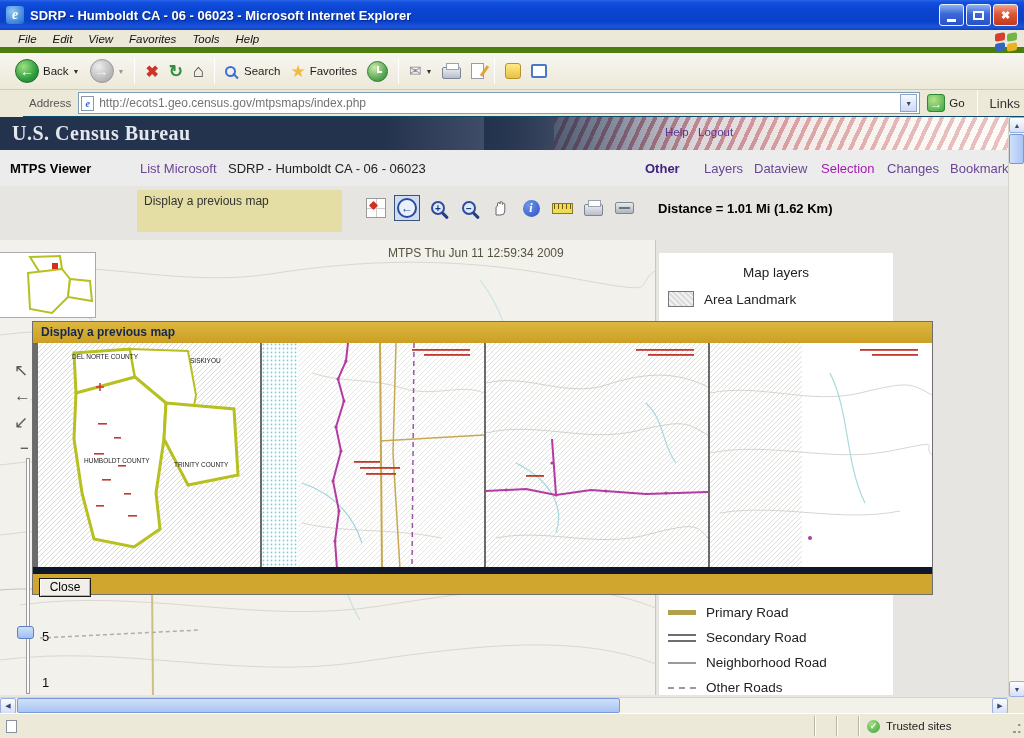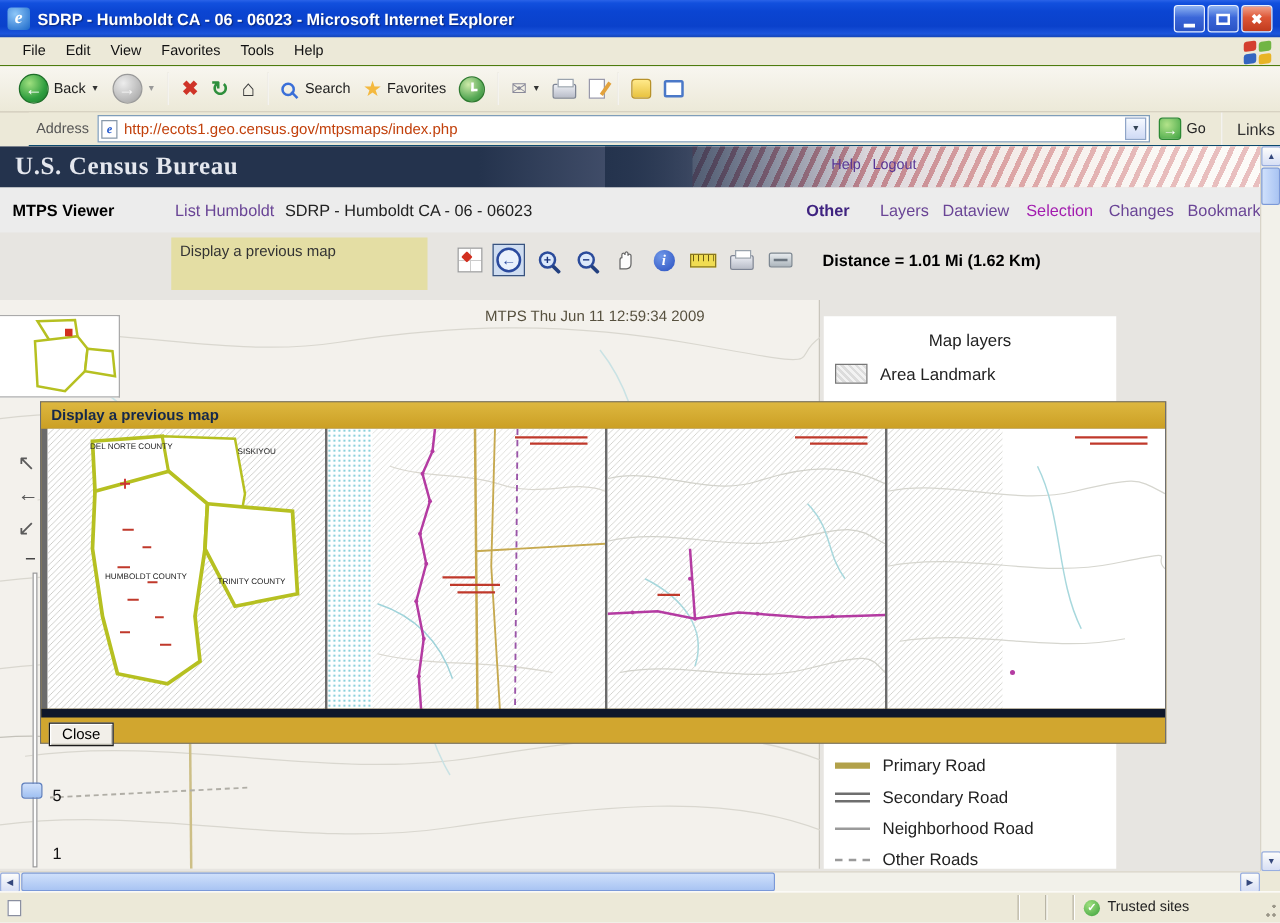--- a/index.html
+++ b/index.html
@@ -20,21 +20,21 @@
   .win-btns { display:flex; gap:2px; }
   .win-btn { width:25px; height:22px; border-radius:3px; border:1px solid #e8f0ff;
     display:flex; align-items:center; justify-content:center; color:#fff; font-size:11px; font-weight:bold; }
   .win-btn.min, .win-btn.max { background:linear-gradient(180deg,#8db3f2,#3b67d9 45%,#2a53c5); }
   .win-btn.close { background:linear-gradient(180deg,#f2a38c,#dd5636 45%,#c03a1d); }
   .glyph-min { width:9px; height:3px; background:#fff; margin-top:10px; }
   .glyph-max { width:11px; height:9px; border:2px solid #fff; }
 
   
   .menubar { position:absolute; left:0; top:30px; width:1024px; height:23px; background:#ece9d8;
-    border-bottom:1px solid #4d7c0f; display:flex; align-items:center; padding-left:10px; }
+    border-bottom:6px solid #4d7c0f; display:flex; align-items:center; padding-left:10px;font-style:italic; }
   .menu-item { font-size:11.5px; color:#111; padding:3px 8px; }
   .throbber { position:absolute; right:5px; top:1px; width:26px; height:21px;
     display:grid; grid-template-columns:1fr 1fr; grid-template-rows:1fr 1fr; gap:2px; padding:2px; }
   .throbber i { display:block; border-radius:2px; transform:skewY(-8deg); }
   .tq1{background:#d43f2f} .tq2{background:#71b544} .tq3{background:#3465c0} .tq4{background:#e8b426}
 
   
   .ietoolbar { position:absolute; left:0; top:53px; width:1024px; height:37px;
     background:linear-gradient(180deg,#f8f6f0,#ece9d8); border-bottom:1px solid #cfcaba;
     display:flex; align-items:center; padding-left:10px; }
@@ -69,21 +69,21 @@
 
   
   .addressbar { position:absolute; left:0; top:90px; width:1024px; height:27px; background:#ece9d8;
     border-bottom:1px solid #0c4a6e; display:flex; align-items:center; padding:0 6px; gap:7px;margin-left:23px; }
   .addr-label { font-size:11.5px; color:#555; }
   .addr-input { width:842px; height:22px; background:#fff; border:1px solid #7f9db9;
     display:flex; align-items:center; padding:0 2px; gap:5px; }
   .pgico { width:13px; height:15px; background:#fff; border:1px solid #8899aa; color:#2a5fd0;
     font-family:"Liberation Serif",serif; font-style:italic; font-weight:bold; font-size:10px;
     line-height:13px; text-align:center; }
-  .addr-url { font-size:12px; color:#c2410c; flex:1; white-space:nowrap; overflow:hidden; }
+  .addr-url { font-size:12px; color:#737373; flex:1; white-space:nowrap; overflow:hidden; }
   .addr-dd { width:17px; height:18px; background:linear-gradient(#f5f9ff,#cfdaf5); border:1px solid #8fa5c8;
     display:flex; align-items:center; justify-content:center; font-size:7px; color:#345; }
   .go-btn { display:flex; align-items:center; gap:4px; font-size:11.5px; color:#222; }
   .go-ico { width:18px; height:18px; border-radius:3px; color:#fff; font-weight:bold; font-size:12px;
     text-align:center; line-height:18px; background:radial-gradient(circle at 35% 30%,#b3e38a,#3fa443); border:1px solid #2d8a34; }
   .links-lbl { display:flex; align-items:flex-start; gap:4px; font-size:13px; color:#333; }
   .chev { color:#39598f; font-weight:bold; }
 
   
   #page { position:absolute; left:0; top:117px; width:1008px; height:580px; background:#e7e5e1; overflow:hidden; }
@@ -324,21 +324,21 @@
     <div class="census-header">
       <div class="flag-stripes"></div>
       <div class="flag-fade"></div>
       <span class="census-title">U.S. Census Bureau</span>
       <span class="hdr-link hdr-help">Help</span>
       <span class="hdr-link hdr-logout">Logout</span>
     </div>
 
     <div class="viewer-bar">
       <span class="vb-app">MTPS Viewer</span>
-      <span class="vb-list">List Humboldt</span>
+      <span class="vb-list">List Microsoft</span>
       <span class="vb-ctx">SDRP - Humboldt CA - 06 - 06023</span>
       <span class="vb-legend">Other</span>
       <span class="vb-layers">Layers</span>
       <span class="vb-dataview">Dataview</span>
       <span class="vb-selection">Selection</span>
       <span class="vb-changes">Changes</span>
       <span class="vb-bookmarks">Bookmarks</span>
     </div>
 
     <div class="tooltip-box">Display a previous map</div>

